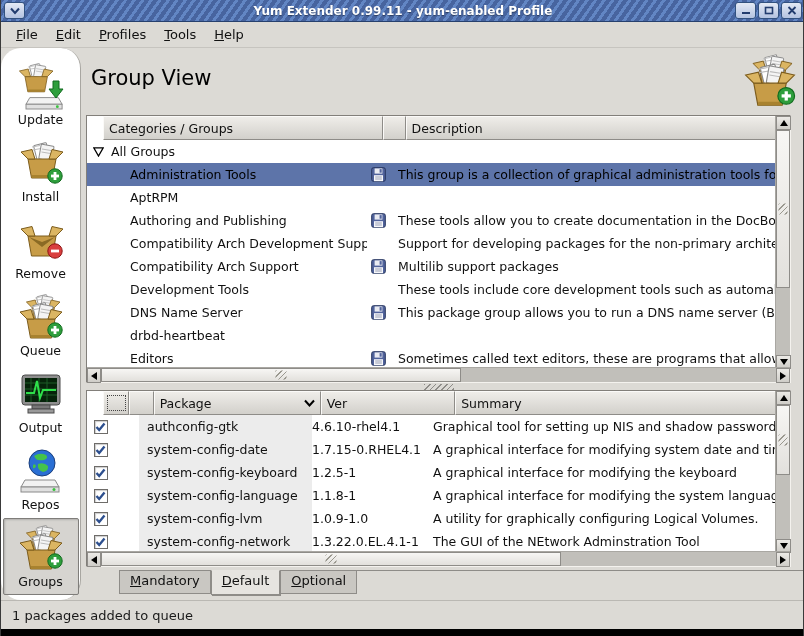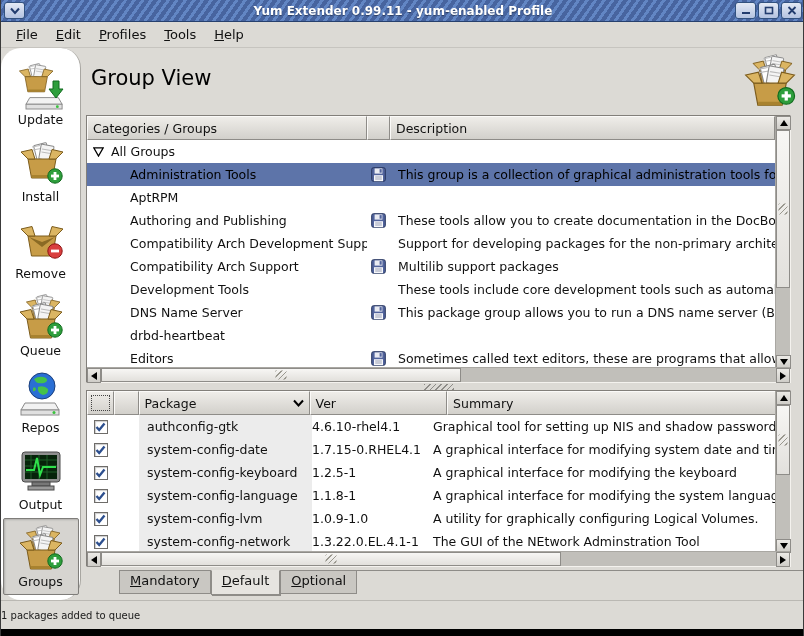--- a/index.html
+++ b/index.html
@@ -33,21 +33,21 @@
   .side-item .lbl{font-size:12.5px;margin-top:1px;}
   .side-item.sel{background:#d6d4d0;border:1px solid #7f7d7a;border-radius:2px;box-shadow:inset 1px 1px 2px rgba(0,0,0,.18);}
 
   
   .content{position:absolute;left:80px;top:48px;width:724px;height:552px;background:#dcdad5;}
   .page-title{position:absolute;left:10px;top:18px;font-size:21px;color:#000;letter-spacing:0;}
   .big-icon{position:absolute;right:6px;top:6px;}
 
   
   .tframe{position:absolute;background:#fff;border:1px solid #827f7a;border-bottom-color:#f4f2ee;border-right-color:#f4f2ee;}
-  .thead{display:flex;height:24px;}
+  .thead{display:flex;height:24px;padding-left:16px;}
   .hcell{background:linear-gradient(#efede9,#d2d0cb);border-top:1px solid #fbfaf8;border-left:1px solid #fbfaf8;
     border-right:1px solid #8e8c88;border-bottom:1px solid #8e8c88;display:flex;align-items:center;
     padding:0 5px;font-size:12.5px;white-space:nowrap;overflow:hidden;}
   .trows{position:relative;overflow:hidden;background:#fff;}
 
   
   .hscroll{position:absolute;left:0;bottom:0;height:15px;width:100%;background:#c1bfba;display:flex;border-top:1px solid #a9a7a2;}
   .vscroll{position:absolute;right:0;top:0;width:15px;background:#c1bfba;display:flex;flex-direction:column;border-left:1px solid #a9a7a2;}
   .sbtn{width:15px;height:14px;background:linear-gradient(#eceae6,#cfcdc8);border:1px solid #8e8c88;
     display:flex;align-items:center;justify-content:center;flex:none;}
@@ -95,21 +95,21 @@
 
   
   .tabbar{position:absolute;left:5px;top:522px;width:705px;height:26px;border-top:1px solid #8e8c88;display:flex;margin-left:33px;}
   .tab{height:23px;margin-top:0;padding:2px 10px 0;background:#c9c7c2;border:1px solid #8e8c88;border-top:none;
     display:flex;align-items:flex-start;font-size:13px;}
   .tab.active{background:#e6e4e0;height:25px;border-top:1px solid #e6e4e0;margin-top:-1px;z-index:2;
     box-shadow:1px 1px 0 #8e8c88;}
 
   
   .statusbar{position:absolute;left:0;top:600px;width:804px;height:29px;background:#dcdad5;
-    border-top:1px solid #bab8b3;display:flex;align-items:center;padding-left:0;font-size:10px;color:#1a1a1a;}
+    border-top:1px solid #bab8b3;display:flex;align-items:center;padding-left:11px;font-size:13px;color:#1a1a1a;}
   .bottom-strip{position:absolute;left:0;top:629px;width:804px;height:7px;background:#000;}
 </style>
 </head>
 <body>
 
 <svg width="0" height="0" style="position:absolute">
   <defs>
 
     <g id="boxpapers">
       <rect x="17" y="2" width="13" height="15" rx="1" fill="#fff" stroke="#8a8a8a" transform="rotate(-14 23 9)"></rect>
@@ -236,40 +236,40 @@
             <use href="#boxpapers"></use>
           </g>
         <g transform="translate(31,28)">
             <use href="#plusbadge"></use>
           </g>
       </svg>
       <div class="lbl">Queue</div>
     </div>
     <div class="side-item">
       <svg width="50" height="48" viewBox="0 0 50 48">
-        <g transform="translate(5,24)">
-            <use href="#drive"></use>
-          </g>
-        <circle cx="26" cy="15" r="13" fill="#2a6fd4" stroke="#1b3f7c"></circle>
-        <path d="M18 8 Q24 4 30 7 Q33 10 28 12 Q22 13 20 11 Z" fill="#45c24a"></path>
-        <path d="M22 16 Q28 14 32 18 Q33 23 27 24 Q21 22 22 16 Z" fill="#45c24a"></path>
-        <path d="M17 17 Q19 15 20 18 Q19 21 17 20 Z" fill="#45c24a"></path>
-      </svg>
-      <div class="lbl">Repos</div>
-    </div>
-    <div class="side-item">
-      <svg width="50" height="48" viewBox="0 0 50 48">
         <rect x="6" y="4" width="38" height="30" rx="3" fill="#8f8f8f" stroke="#4a4a4a"></rect>
         <rect x="9" y="7" width="32" height="24" fill="#06230a"></rect>
         <path d="M9 12 H41 M9 18 H41 M9 24 H41 M15 7 V31 M23 7 V31 M31 7 V31" stroke="#1d5c26" stroke-width="1"></path>
         <path d="M10 22 L18 22 L21 10 L24 27 L27 19 L40 19" fill="none" stroke="#2ee04a" stroke-width="2"></path>
         <rect x="16" y="34" width="18" height="4" fill="#777" stroke="#4a4a4a"></rect>
         <rect x="12" y="38" width="26" height="4" fill="#999" stroke="#4a4a4a"></rect>
       </svg>
       <div class="lbl">Output</div>
+    </div>
+    <div class="side-item">
+      <svg width="50" height="48" viewBox="0 0 50 48">
+        <g transform="translate(5,24)">
+            <use href="#drive"></use>
+          </g>
+        <circle cx="26" cy="15" r="13" fill="#2a6fd4" stroke="#1b3f7c"></circle>
+        <path d="M18 8 Q24 4 30 7 Q33 10 28 12 Q22 13 20 11 Z" fill="#45c24a"></path>
+        <path d="M22 16 Q28 14 32 18 Q33 23 27 24 Q21 22 22 16 Z" fill="#45c24a"></path>
+        <path d="M17 17 Q19 15 20 18 Q19 21 17 20 Z" fill="#45c24a"></path>
+      </svg>
+      <div class="lbl">Repos</div>
     </div>
     <div class="side-item sel">
       <svg width="50" height="48" viewBox="0 0 50 48">
         <g transform="translate(8,0) scale(0.8)">
             <use href="#boxpapers"></use>
           </g>
         <g transform="translate(1,8)">
             <use href="#boxpapers"></use>
           </g>
         <g transform="translate(31,28)">

